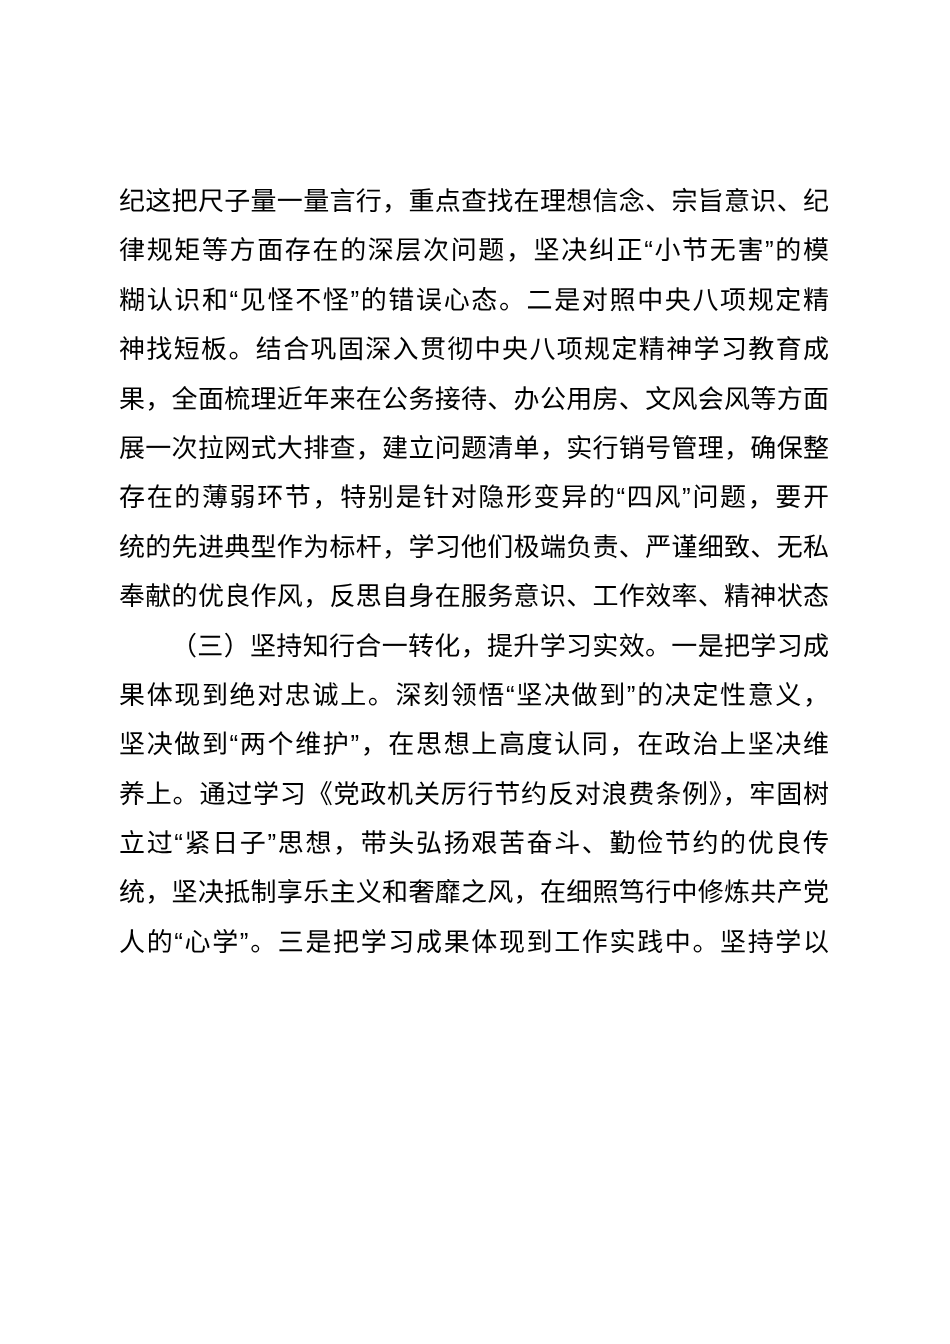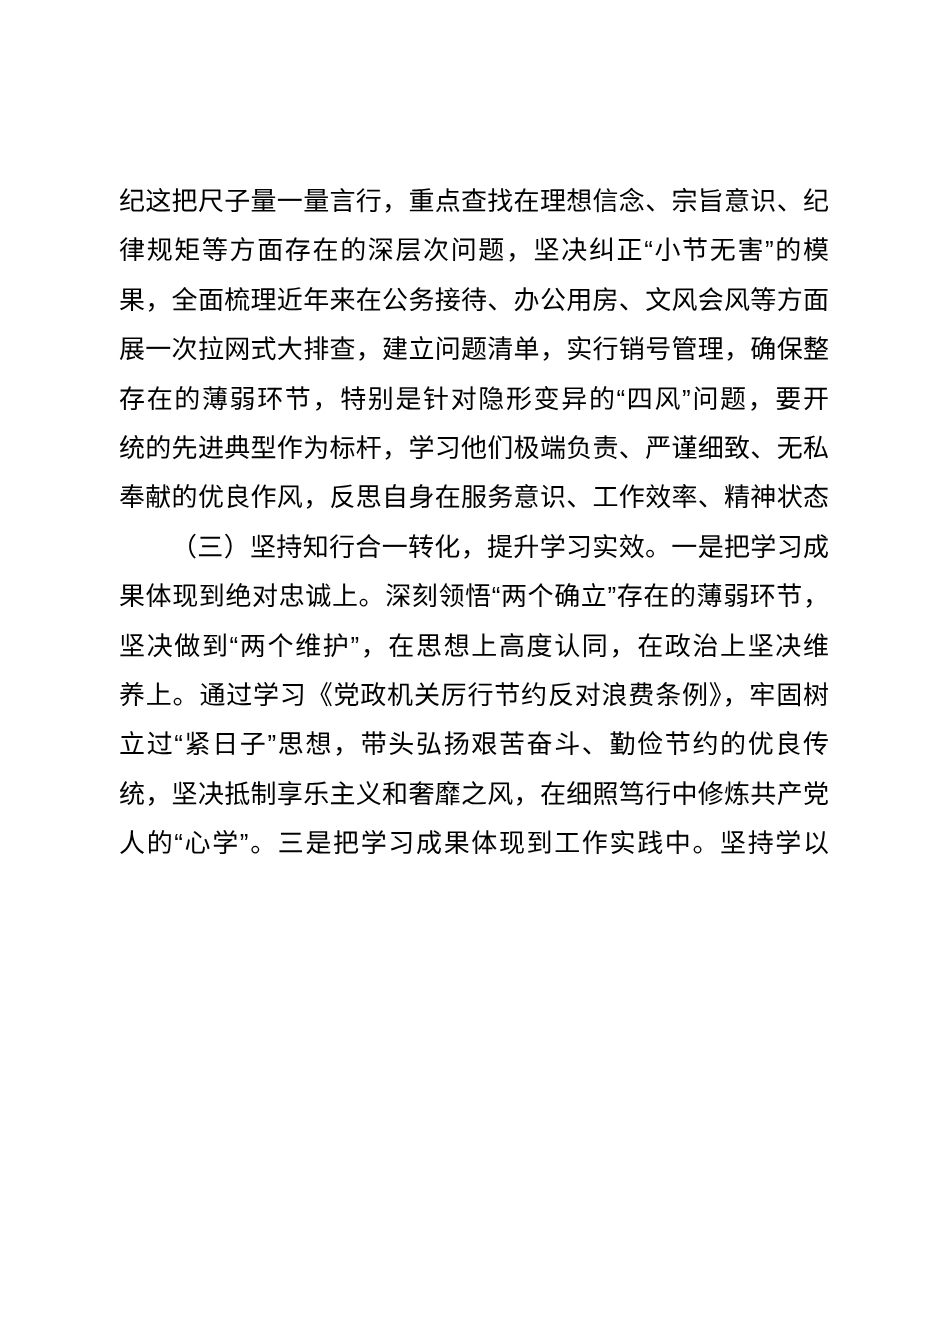--- a/index.html
+++ b/index.html
@@ -46,29 +46,31 @@
   }
 </style>
 </head>
 <body>
 
 <div class="page" style="background: rgb(255, 255, 255); color: rgb(0, 0, 0);">
   <div class="text-block">
       <div class="paragraph">
         <div class="line">纪这把尺子量一量言行，重点查找在理想信念、宗旨意识、纪</div>
         <div class="line">律规矩等方面存在的深层次问题，坚决纠正“小节无害”的模</div>
+        <div class="line">糊认识和“见怪不怪”的错误心态。二是对照中央八项规定精</div>
+        <div class="line">神找短板。结合巩固深入贯彻中央八项规定精神学习教育成</div>
         <div class="line">果，全面梳理近年来在公务接待、办公用房、文风会风等方面</div>
         <div class="line">展一次拉网式大排查，建立问题清单，实行销号管理，确保整</div>
         <div class="line">存在的薄弱环节，特别是针对隐形变异的“四风”问题，要开</div>
         <div class="line">统的先进典型作为标杆，学习他们极端负责、严谨细致、无私</div>
         <div class="line">奉献的优良作风，反思自身在服务意识、工作效率、精神状态</div>
       </div>
       <div class="paragraph">
         <div class="line indent">（三）坚持知行合一转化，提升学习实效。一是把学习成</div>
-        <div class="line">果体现到绝对忠诚上。深刻领悟“两个确立”存在的薄弱环节，</div>
+        <div class="line">果体现到绝对忠诚上。深刻领悟“坚决做到”的决定性意义，</div>
         <div class="line">坚决做到“两个维护”，在思想上高度认同，在政治上坚决维</div>
         <div class="line">养上。通过学习《党政机关厉行节约反对浪费条例》，牢固树</div>
         <div class="line">立过“紧日子”思想，带头弘扬艰苦奋斗、勤俭节约的优良传</div>
         <div class="line">统，坚决抵制享乐主义和奢靡之风，在细照笃行中修炼共产党</div>
         <div class="line">人的“心学”。三是把学习成果体现到工作实践中。坚持学以</div>
       </div>
     </div>
 </div>
 
 </body></html>

